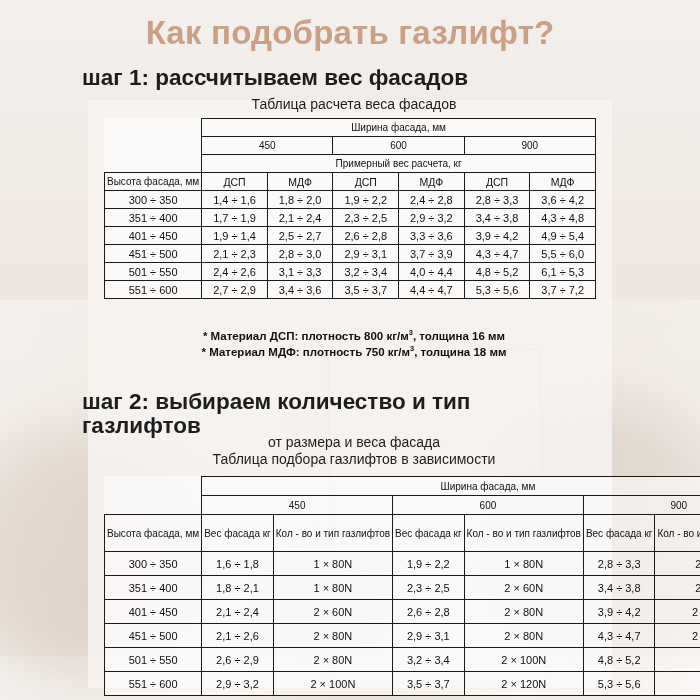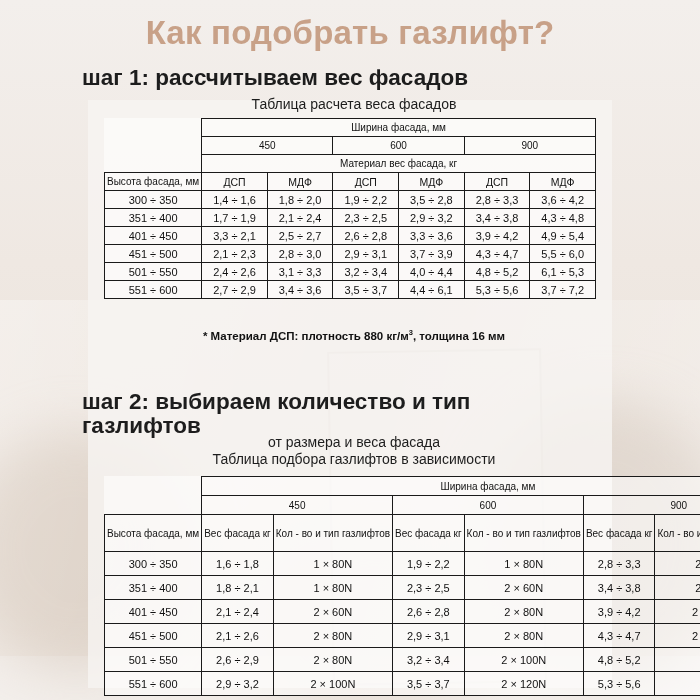--- a/index.html
+++ b/index.html
@@ -181,53 +181,53 @@
         <td colspan="6" class="hdr-small">Ширина фасада, мм</td>
       </tr>
       <tr>
         <td class="no-border c-h"></td>
         <td colspan="2" class="hdr-small c-v">450</td>
         <td colspan="2" class="hdr-small">600</td>
         <td colspan="2" class="hdr-small">900</td>
       </tr>
       <tr>
         <td class="no-border c-h"></td>
-        <td colspan="6" class="hdr-small">Материал вес фасада, кг</td>
+        <td colspan="6" class="hdr-small">Примерный вес расчета, кг</td>
       </tr>
       <tr>
         <td class="rowhead hdr-small c-h">Высота фасада, мм</td>
         <td class="c-v">ДСП</td>
         <td class="c-v">МДФ</td>
         <td class="c-v">ДСП</td>
         <td class="c-v">МДФ</td>
         <td class="c-v">ДСП</td>
         <td class="c-v">МДФ</td>
       </tr>
 
       <tr>
         <td class="data">300 ÷ 350</td>
         <td class="data">1,4 ÷ 1,6</td>
         <td class="data">1,8 ÷ 2,0</td>
         <td class="data">1,9 ÷ 2,2</td>
-        <td class="data">3,5 ÷ 2,8</td>
+        <td class="data">2,4 ÷ 2,8</td>
         <td class="data">2,8 ÷ 3,3</td>
         <td class="data">3,6 ÷ 4,2</td>
       </tr>
       <tr>
         <td class="data">351 ÷ 400</td>
         <td class="data">1,7 ÷ 1,9</td>
         <td class="data">2,1 ÷ 2,4</td>
         <td class="data">2,3 ÷ 2,5</td>
         <td class="data">2,9 ÷ 3,2</td>
         <td class="data">3,4 ÷ 3,8</td>
         <td class="data">4,3 ÷ 4,8</td>
       </tr>
       <tr>
         <td class="data">401 ÷ 450</td>
-        <td class="data">3,3 ÷ 2,1</td>
+        <td class="data">1,9 ÷ 1,4</td>
         <td class="data">2,5 ÷ 2,7</td>
         <td class="data">2,6 ÷ 2,8</td>
         <td class="data">3,3 ÷ 3,6</td>
         <td class="data">3,9 ÷ 4,2</td>
         <td class="data">4,9 ÷ 5,4</td>
       </tr>
       <tr>
         <td class="data">451 ÷ 500</td>
         <td class="data">2,1 ÷ 2,3</td>
         <td class="data">2,8 ÷ 3,0</td>
@@ -243,30 +243,33 @@
         <td class="data">3,2 ÷ 3,4</td>
         <td class="data">4,0 ÷ 4,4</td>
         <td class="data">4,8 ÷ 5,2</td>
         <td class="data">6,1 ÷ 5,3</td>
       </tr>
       <tr>
         <td class="data">551 ÷ 600</td>
         <td class="data">2,7 ÷ 2,9</td>
         <td class="data">3,4 ÷ 3,6</td>
         <td class="data">3,5 ÷ 3,7</td>
-        <td class="data">4,4 ÷ 6,1</td>
+        <td class="data">4,4 ÷ 4,7</td>
         <td class="data">5,3 ÷ 5,6</td>
         <td class="data">3,7 ÷ 7,2</td>
       </tr>
     </tbody>
   </table>
 
   <div class="notes">
     <div>
-      <span>* Материал ДСП: плотность 880 кг/м</span><sup>3</sup><span>, толщина 16 мм</span>
+      <span>* Материал ДСП: плотность 800 кг/м</span><sup>3</sup><span>, толщина 16 мм</span>
+    </div>
+    <div>
+      <span>* Материал МДФ: плотность 750 кг/м</span><sup>3</sup><span>, толщина 18 мм</span>
     </div>
   </div>
 
   <div class="step-title" id="step2-title">шаг 2: выбираем количество и тип газлифтов</div>
   <div class="table-caption" id="cap2">
     <div>от размера и веса фасада</div>
     <div>Таблица подбора газлифтов в зависимости</div>
   </div>
 
   <table class="grid" id="table2">

